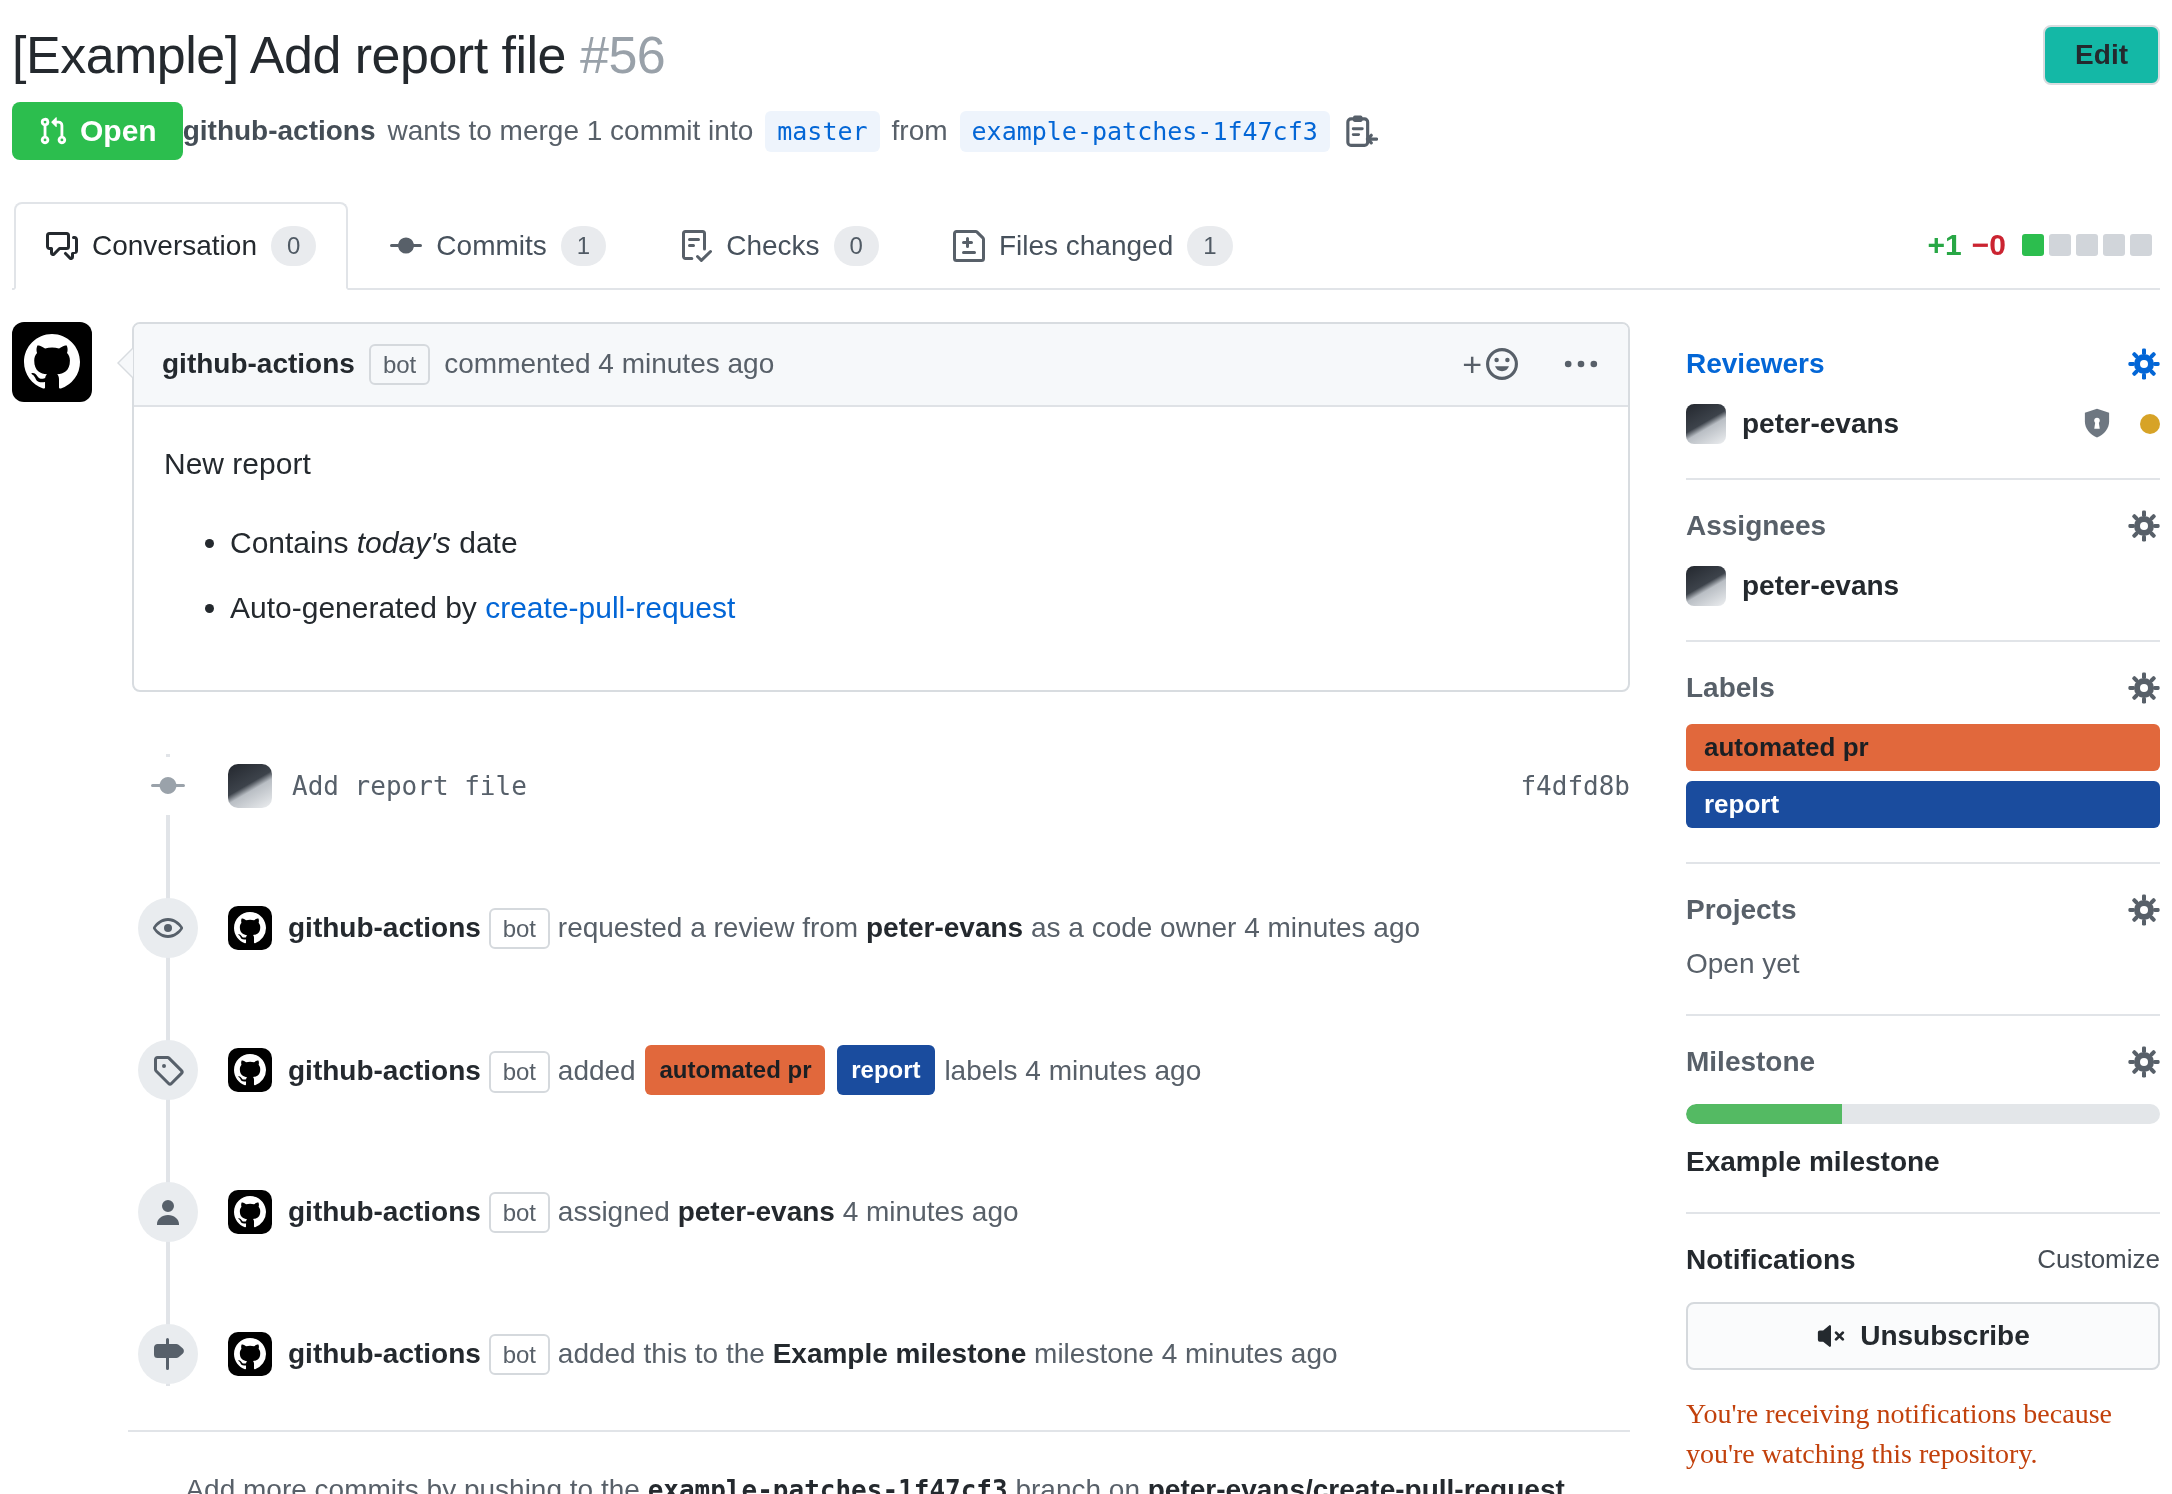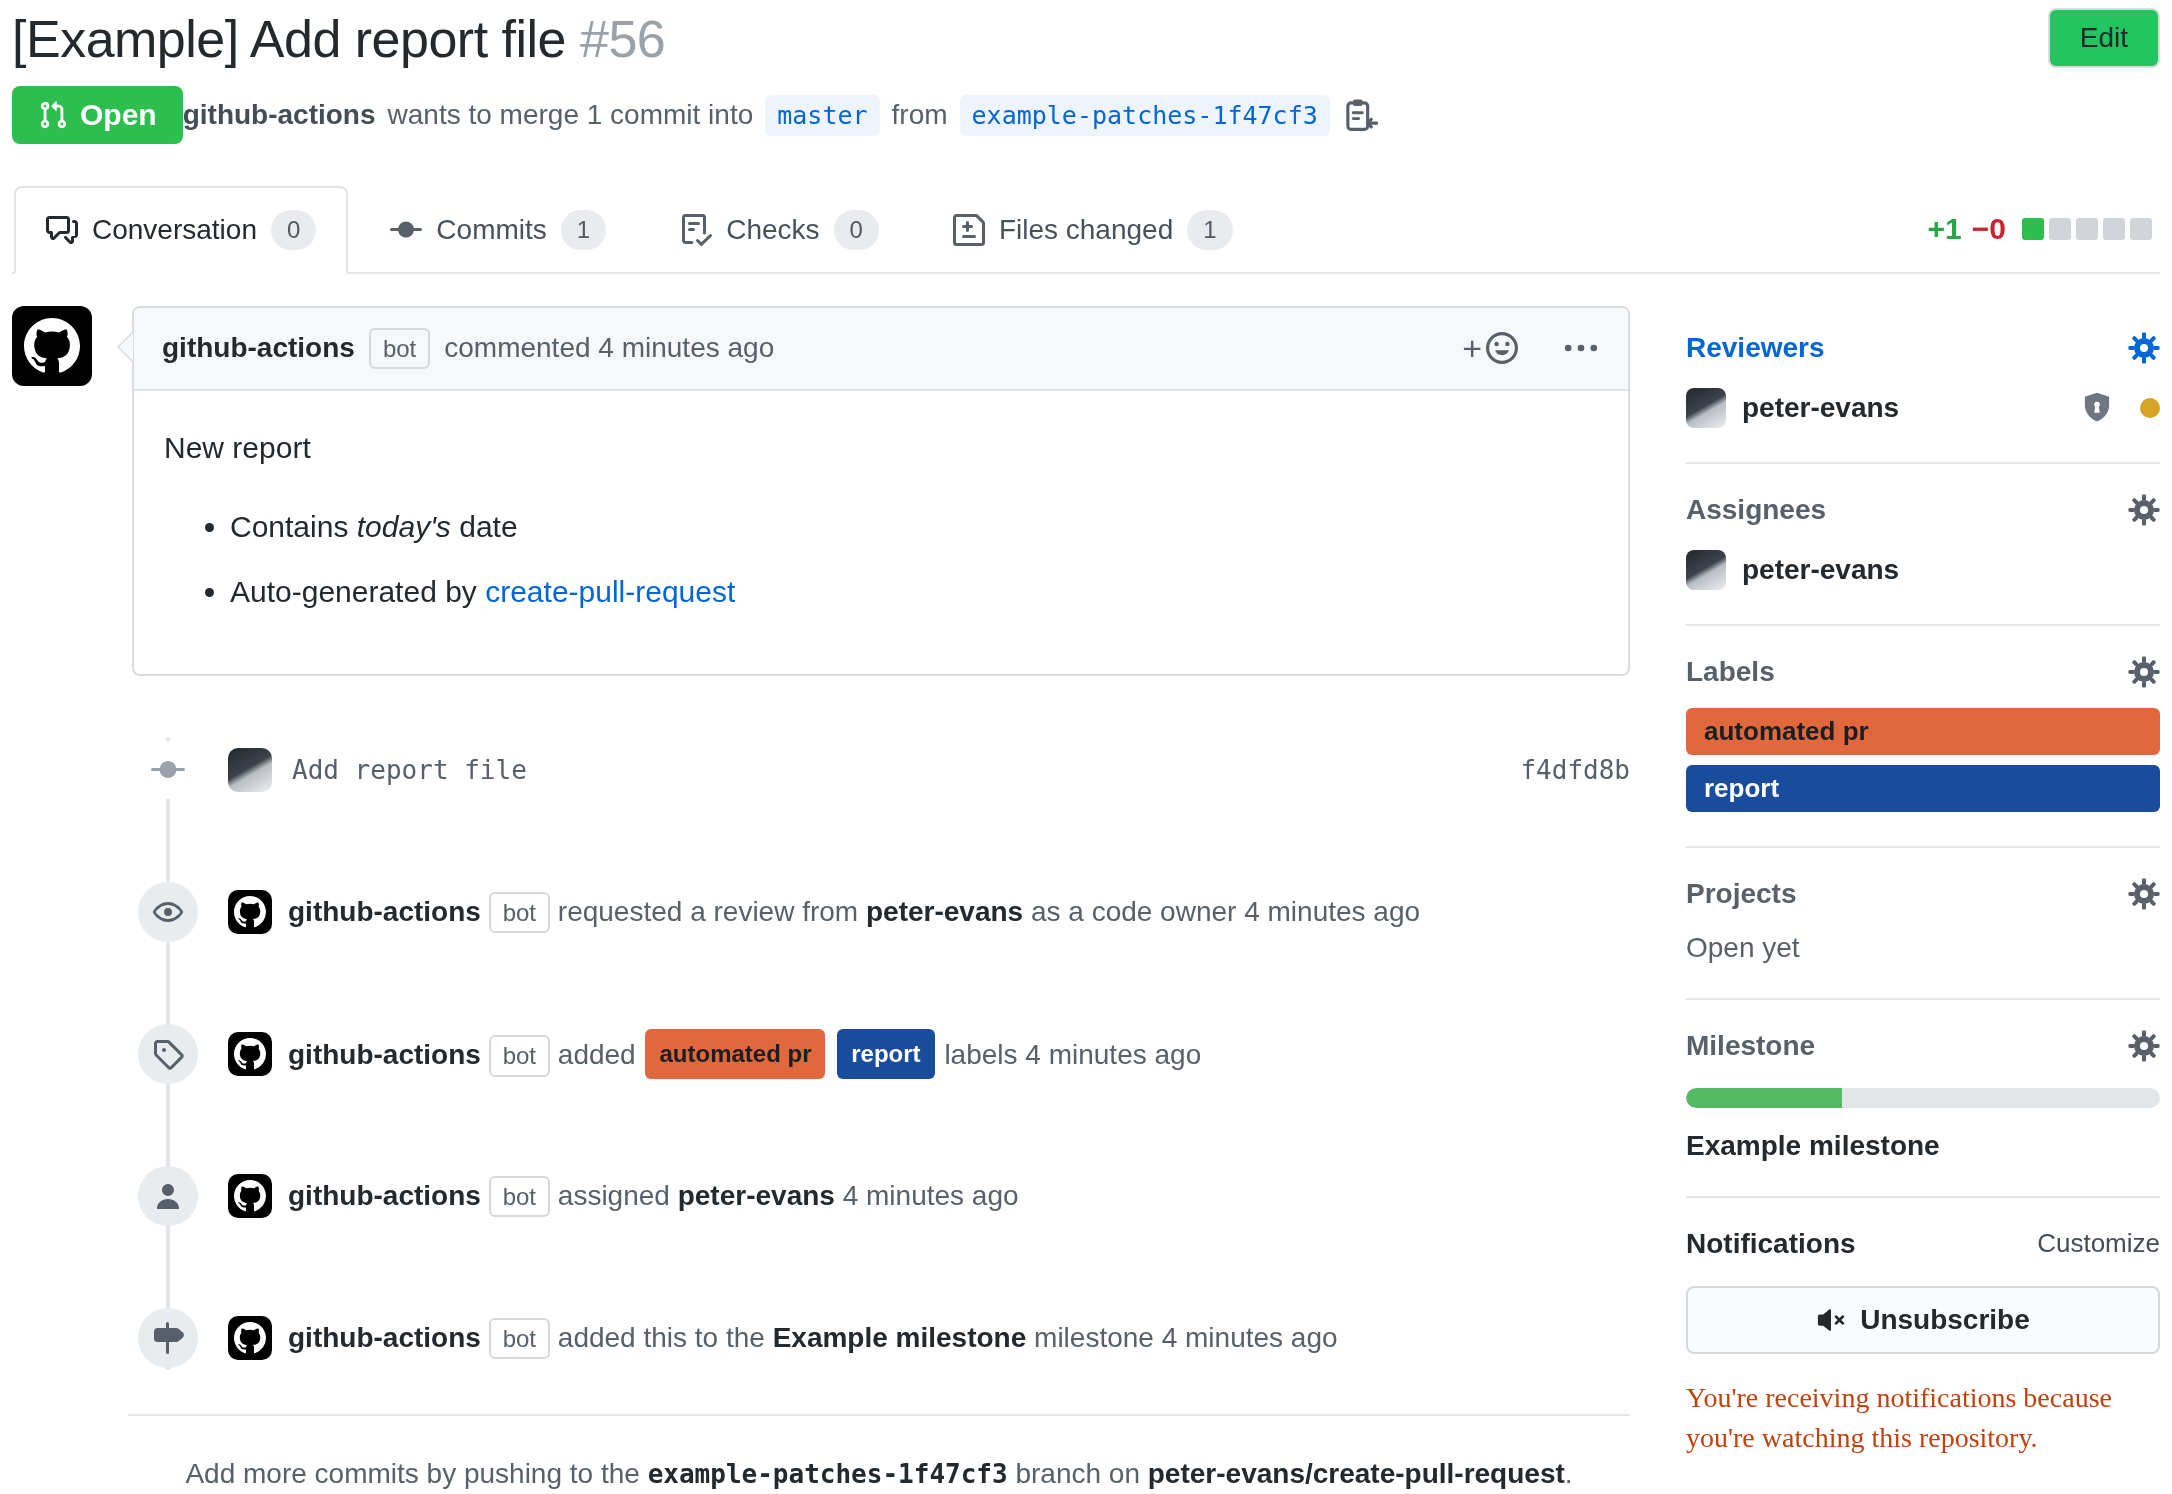--- a/index.html
+++ b/index.html
@@ -9,26 +9,26 @@
     background:#ffffff; color:#24292e;
     font-family:"Liberation Sans","DejaVu Sans",sans-serif;
     font-size:28px;
   }
   .mono { font-family:"DejaVu Sans Mono","Liberation Mono",monospace; }
   .ic { display:inline-block; vertical-align:middle; fill:currentColor; }
 
   .page { padding:0 12px; }
 
   
-  .title-row { display:flex; align-items:flex-start; margin-top:8px; }
+  .title-row { display:flex; align-items:center; margin-top:24px; }
   .title { margin:0; font-size:52px; font-weight:400; line-height:1.2; letter-spacing:-0.5px; }
   .pr-num { color:#99a1a9; }
   .btn-edit {
-    margin-left:auto; padding:12px 30px; font-size:28px; font-weight:400;
-    color:#24292e; background:#22c55e; border:2px solid #d9dcdf; border-radius:8px;
+    margin-left:auto; padding:12px 30px; font-size:28px; font-weight:700;
+    color:#24292e; background:#14b8a6; border:2px solid #d9dcdf; border-radius:8px;
     font-family:inherit; cursor:pointer;
   }
   .status-row { display:flex; align-items:center; margin-top:16px; }
   .state-badge {
     display:inline-flex; align-items:center; gap:12px;
     color:#fff; font-size:30px; font-weight:600;
     padding:12px 26px; border-radius:8px;
   }
   .state-badge .ic { width:30px; height:30px; }
   .merge-summary { color:#586069; display:inline-flex; align-items:center; gap:12px; flex-wrap:nowrap; }

